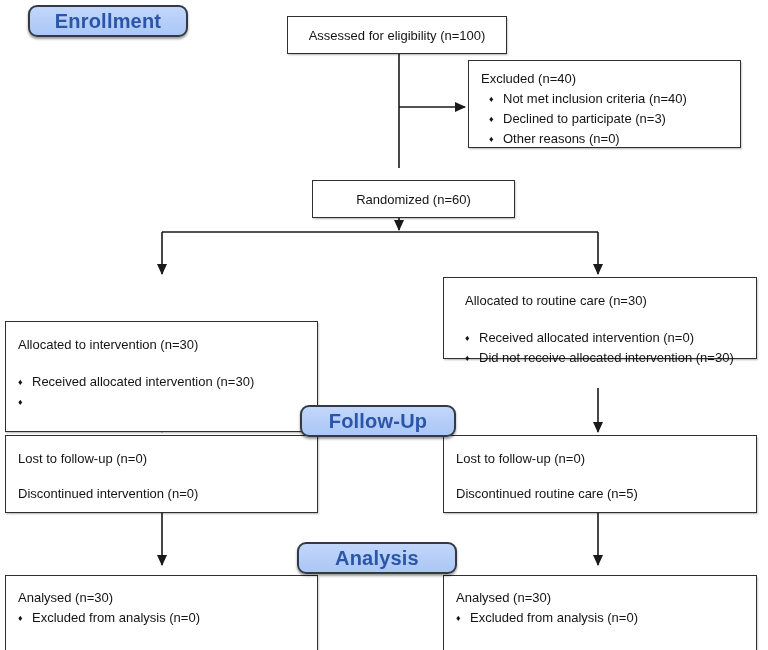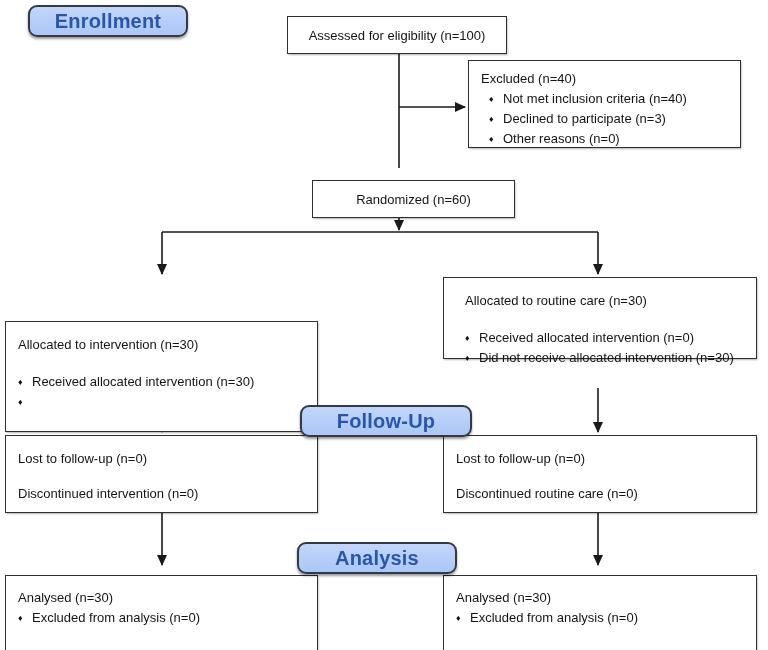--- a/index.html
+++ b/index.html
@@ -114,21 +114,21 @@
     </div>
   </div>
 
   <div class="fbox pad-fu" style="left:5px;top:435px;width:313px;height:78px;">
     <div class="box-title line-gap">Lost to follow-up (n=0)</div>
     <div class="box-title">Discontinued intervention (n=0)</div>
   </div>
 
   <div class="fbox pad-fu" style="left:443px;top:435px;width:314px;height:78px;">
     <div class="box-title line-gap">Lost to follow-up (n=0)</div>
-    <div class="box-title">Discontinued routine care (n=0)</div>
+    <div class="box-title">Discontinued routine care (n=5)</div>
   </div>
 
   <div class="fbox pad-an" style="left:5px;top:568px;width:313px;height:79px;">
     <div class="box-title">Analysed (n=30)</div>
     <div class="blt-row">
       <span class="blt">♦</span>
       <span>Excluded from analysis (n=0)</span>
     </div>
   </div>
 
@@ -136,20 +136,20 @@
     <div class="box-title">Analysed (n=30)</div>
     <div class="blt-row">
       <span class="blt">♦</span>
       <span>Excluded from analysis (n=0)</span>
     </div>
   </div>
 
   <div class="stage-badge" style="left:28px;top:5px;width:160px;height:32px;">
     <span>Enrollment</span>
   </div>
-  <div class="stage-badge" style="left:300px;top:405px;width:172px;height:32px;">
+  <div class="stage-badge" style="left:300px;top:405px;width:156px;height:32px;">
     <span>Follow-Up</span>
   </div>
   <div class="stage-badge" style="left:297px;top:542px;width:160px;height:32px;">
     <span>Analysis</span>
   </div>
 
 </div>
 
 </body></html>

